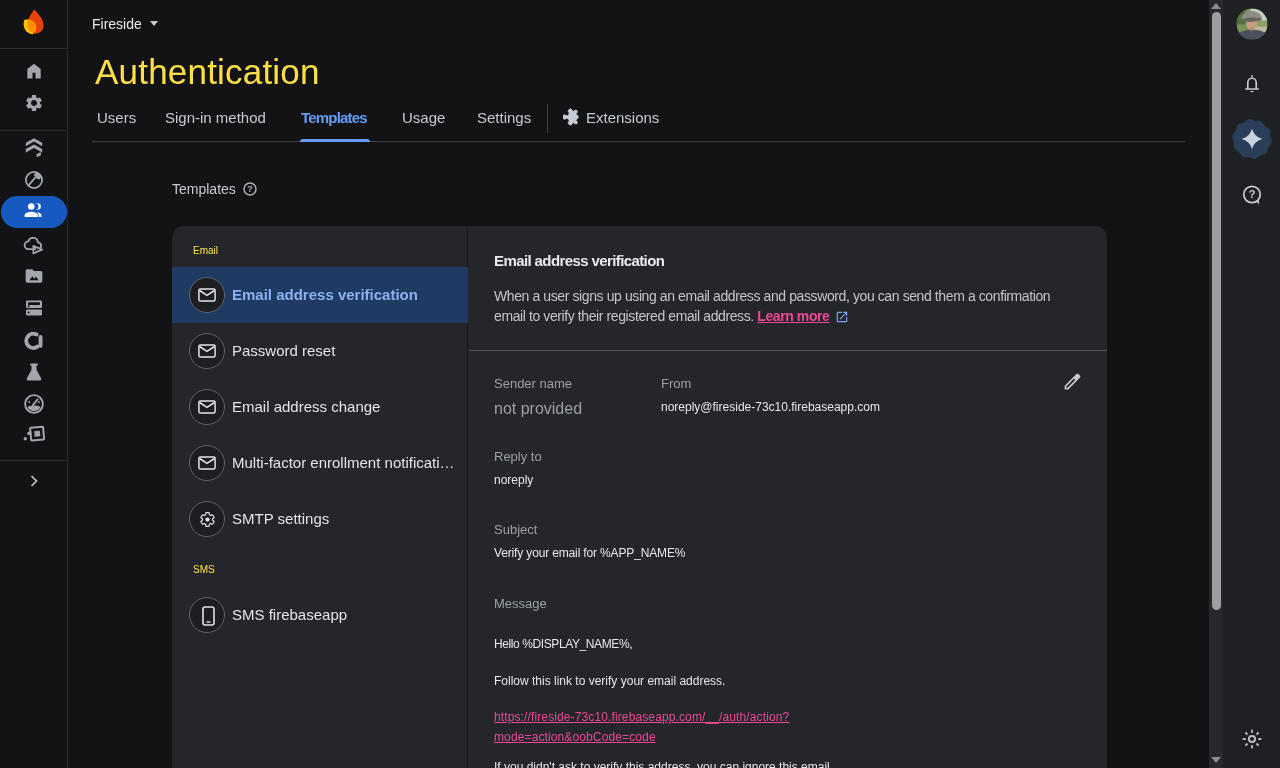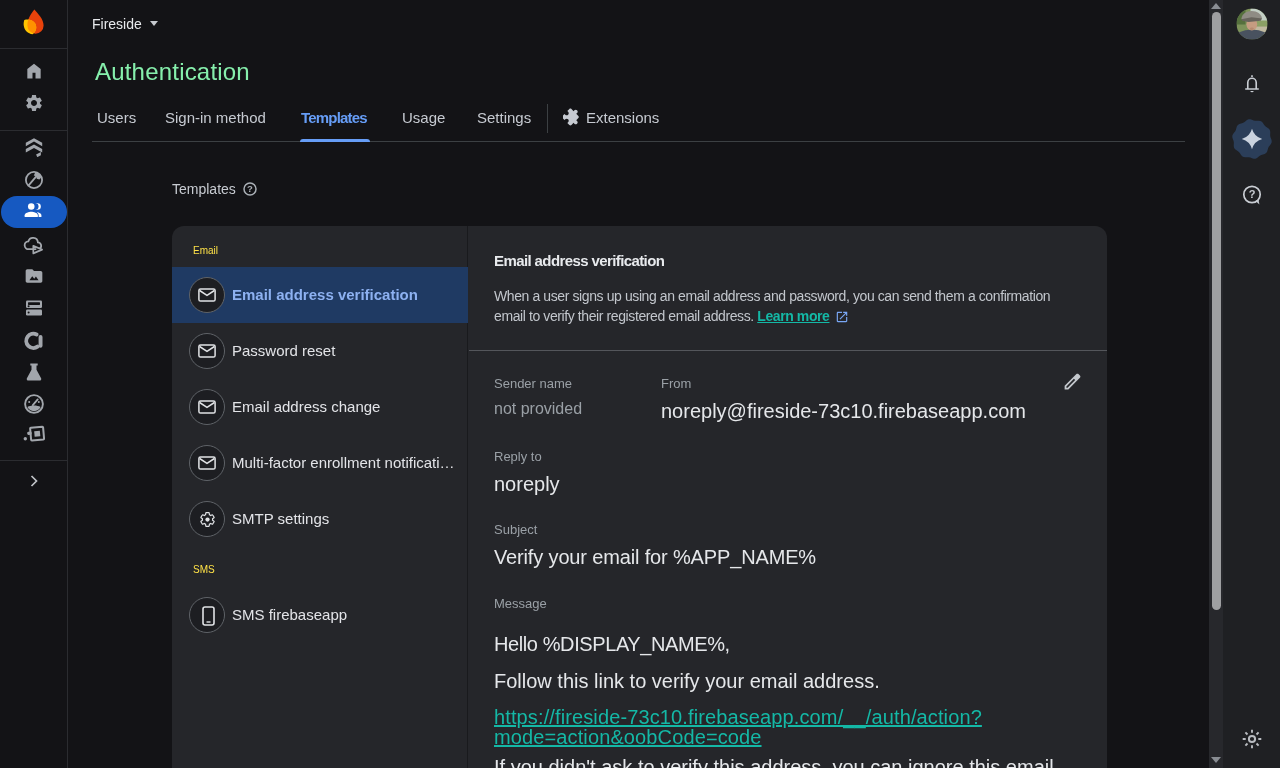--- a/index.html
+++ b/index.html
@@ -15,21 +15,21 @@
   
   #rail { position:absolute; left:1223px; top:0; width:57px; height:768px; background:#1f2023; }
   
   #sbtrack { position:absolute; left:1209px; top:0; width:14px; height:768px; background:#27282c; }
   #sbthumb { position:absolute; left:1211.5px; top:12px; width:9px; height:598px; border-radius:4.5px; background:#9e9fa1; }
   .sbarrow { position:absolute; left:1211px; width:0; height:0; }
 
   
   #crumb { position:absolute; left:92px; top:16px; font-size:14px; line-height:16px; color:#e8eaed;text-align:center; }
   #caret { position:absolute; left:150px; top:21px; width:0; height:0; border-left:4.5px solid transparent; border-right:4.5px solid transparent; border-top:5px solid #c7cacf; }
-  #title { position:absolute; left:95px; top:53px; font-size:24px; line-height:38px; color:#86efac; font-weight:400; letter-spacing:0.2px; }
+  #title { position:absolute; left:95px; top:53px; font-size:35px; line-height:38px; color:#fde047; font-weight:400; letter-spacing:0.2px; }
 
   
   .tab { position:absolute; top:108px; font-size:15px; line-height:20px; font-weight:400; color:#c6cad1; }
   .tab.active { color:#669df6; }
   #tabline { position:absolute; left:92px; top:141px; width:1093px; height:1px; background:#3c4043; }
   #tabind { position:absolute; left:300px; top:138.5px; width:70px; height:3.5px; border-radius:3px 3px 0 0; background:#669df6; }
   #tabdiv { position:absolute; left:547px; top:104px; width:1px; height:29px; background:#3c4043; }
 
   
   #tlabel { position:absolute; left:172px; top:181px; font-size:14px; line-height:17px; color:#c7cbd1; }
@@ -41,22 +41,22 @@
   .row { position:absolute; left:0; width:296px; height:56px; }
   .row.sel { background:#1f3a63; }
   .circ { position:absolute; left:17px; top:10px; width:36px; height:36px; border-radius:50%; border:1px solid #5f6368; background:#1d1e22; }
   .rowtxt { position:absolute; left:60px; top:18px; font-size:15px; line-height:20px; color:#e3e4e8; font-weight:400; width:225px; white-space:nowrap; overflow:hidden; text-overflow:ellipsis; }
   .row.sel .rowtxt { color:#8db1f1; font-weight:700; }
 
   
   #rpanel { position:absolute; left:297px; top:0; width:638px; height:600px; }
   .rp { position:absolute; left:25px; }
   .lab { font-size:13px; color:#9aa0a6; }
-  .val { font-size:20px; color:#e5e7ea; }
-  a.lnk { color:#14b8a6; text-decoration:underline; }
+  .val { font-size:12px; color:#e5e7ea; }
+  a.lnk { color:#ec4899; text-decoration:underline; }
 </style>
 </head>
 <body>
 
 <div id="sidebar">
   <div class="sep" style="top:48px"></div>
   <div class="sep" style="top:130px"></div>
   <div class="sep" style="top:460px"></div>
   <div id="authpill"></div>
   <div class="sicon" style="top:24px" id="flame"><svg width="22" height="26" viewBox="0 0 22 26">

